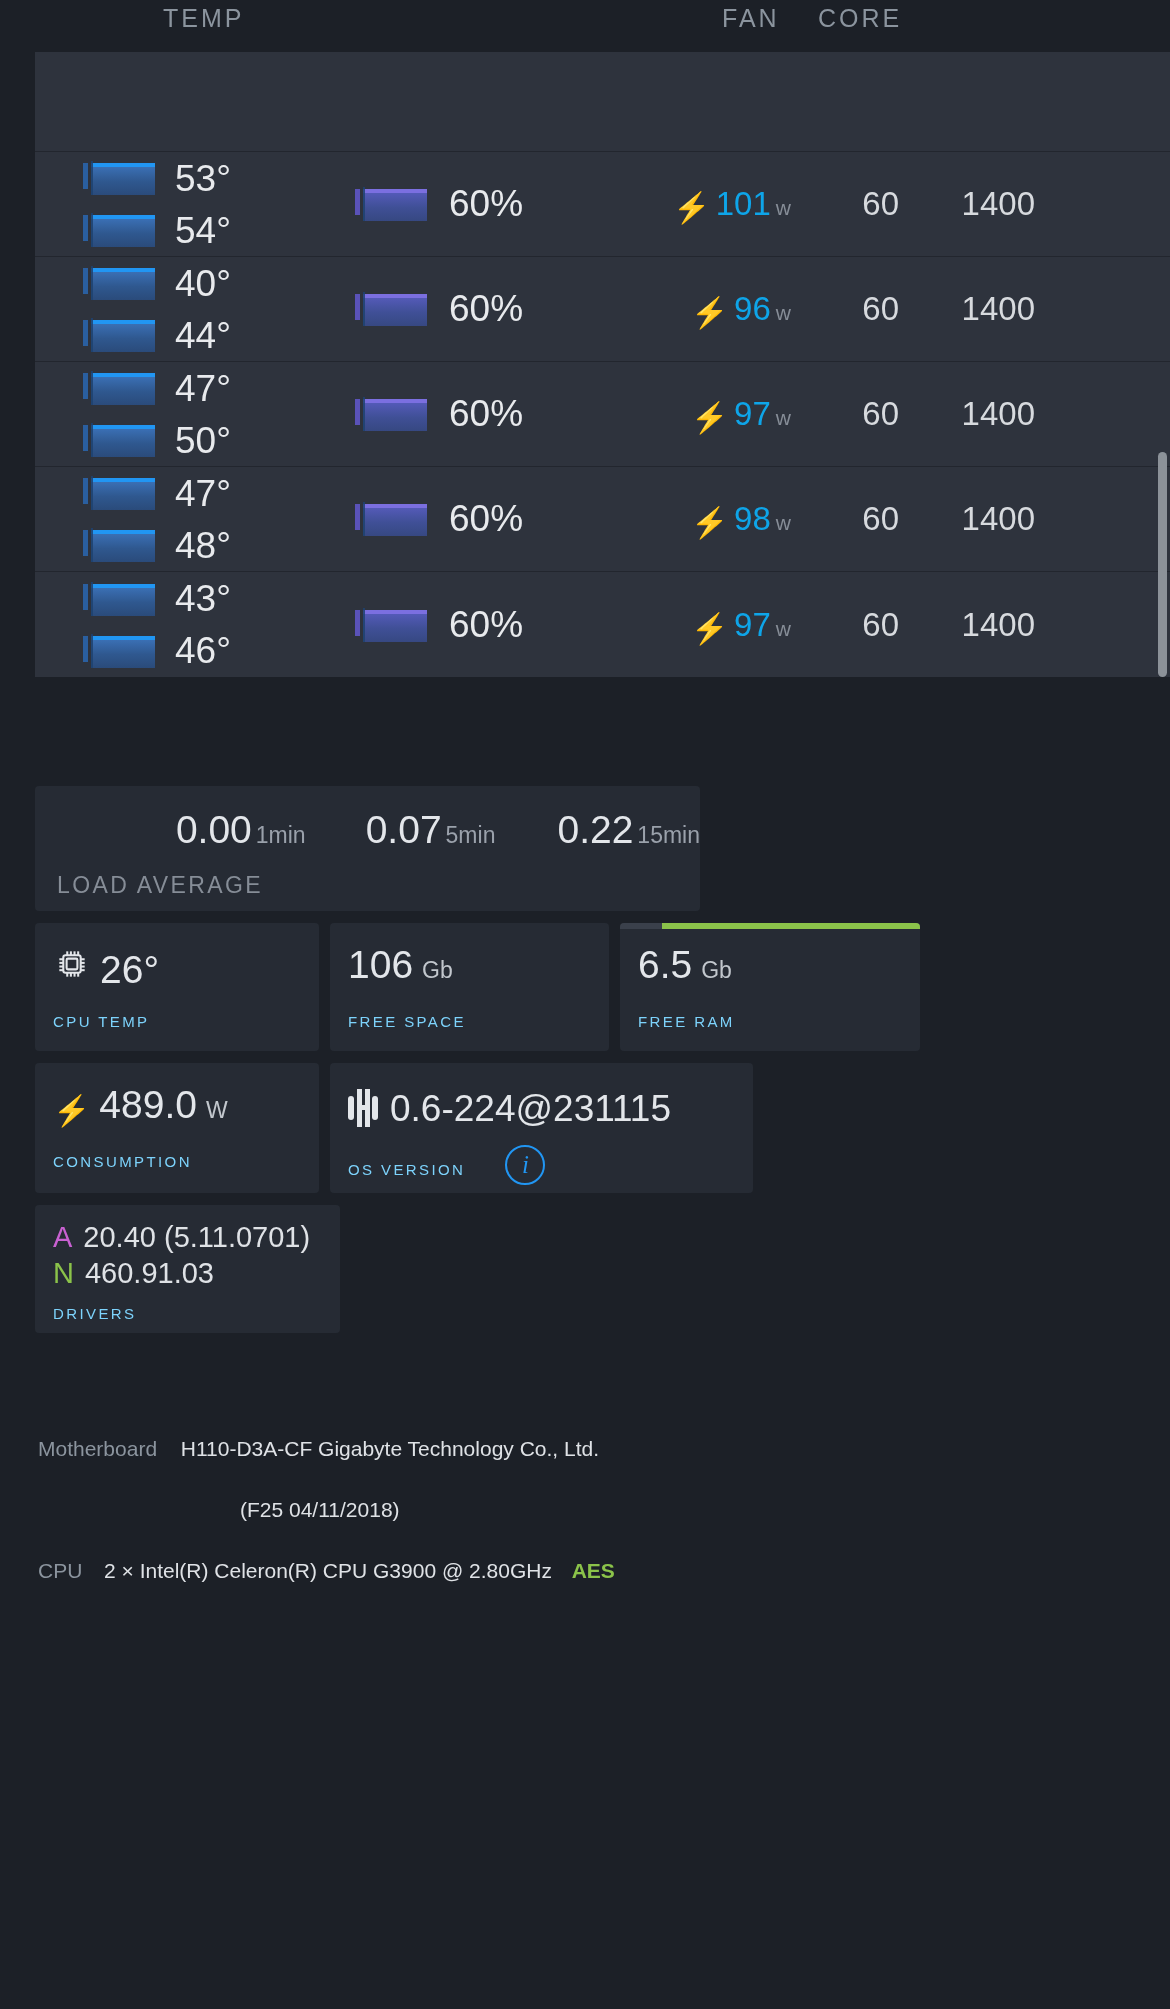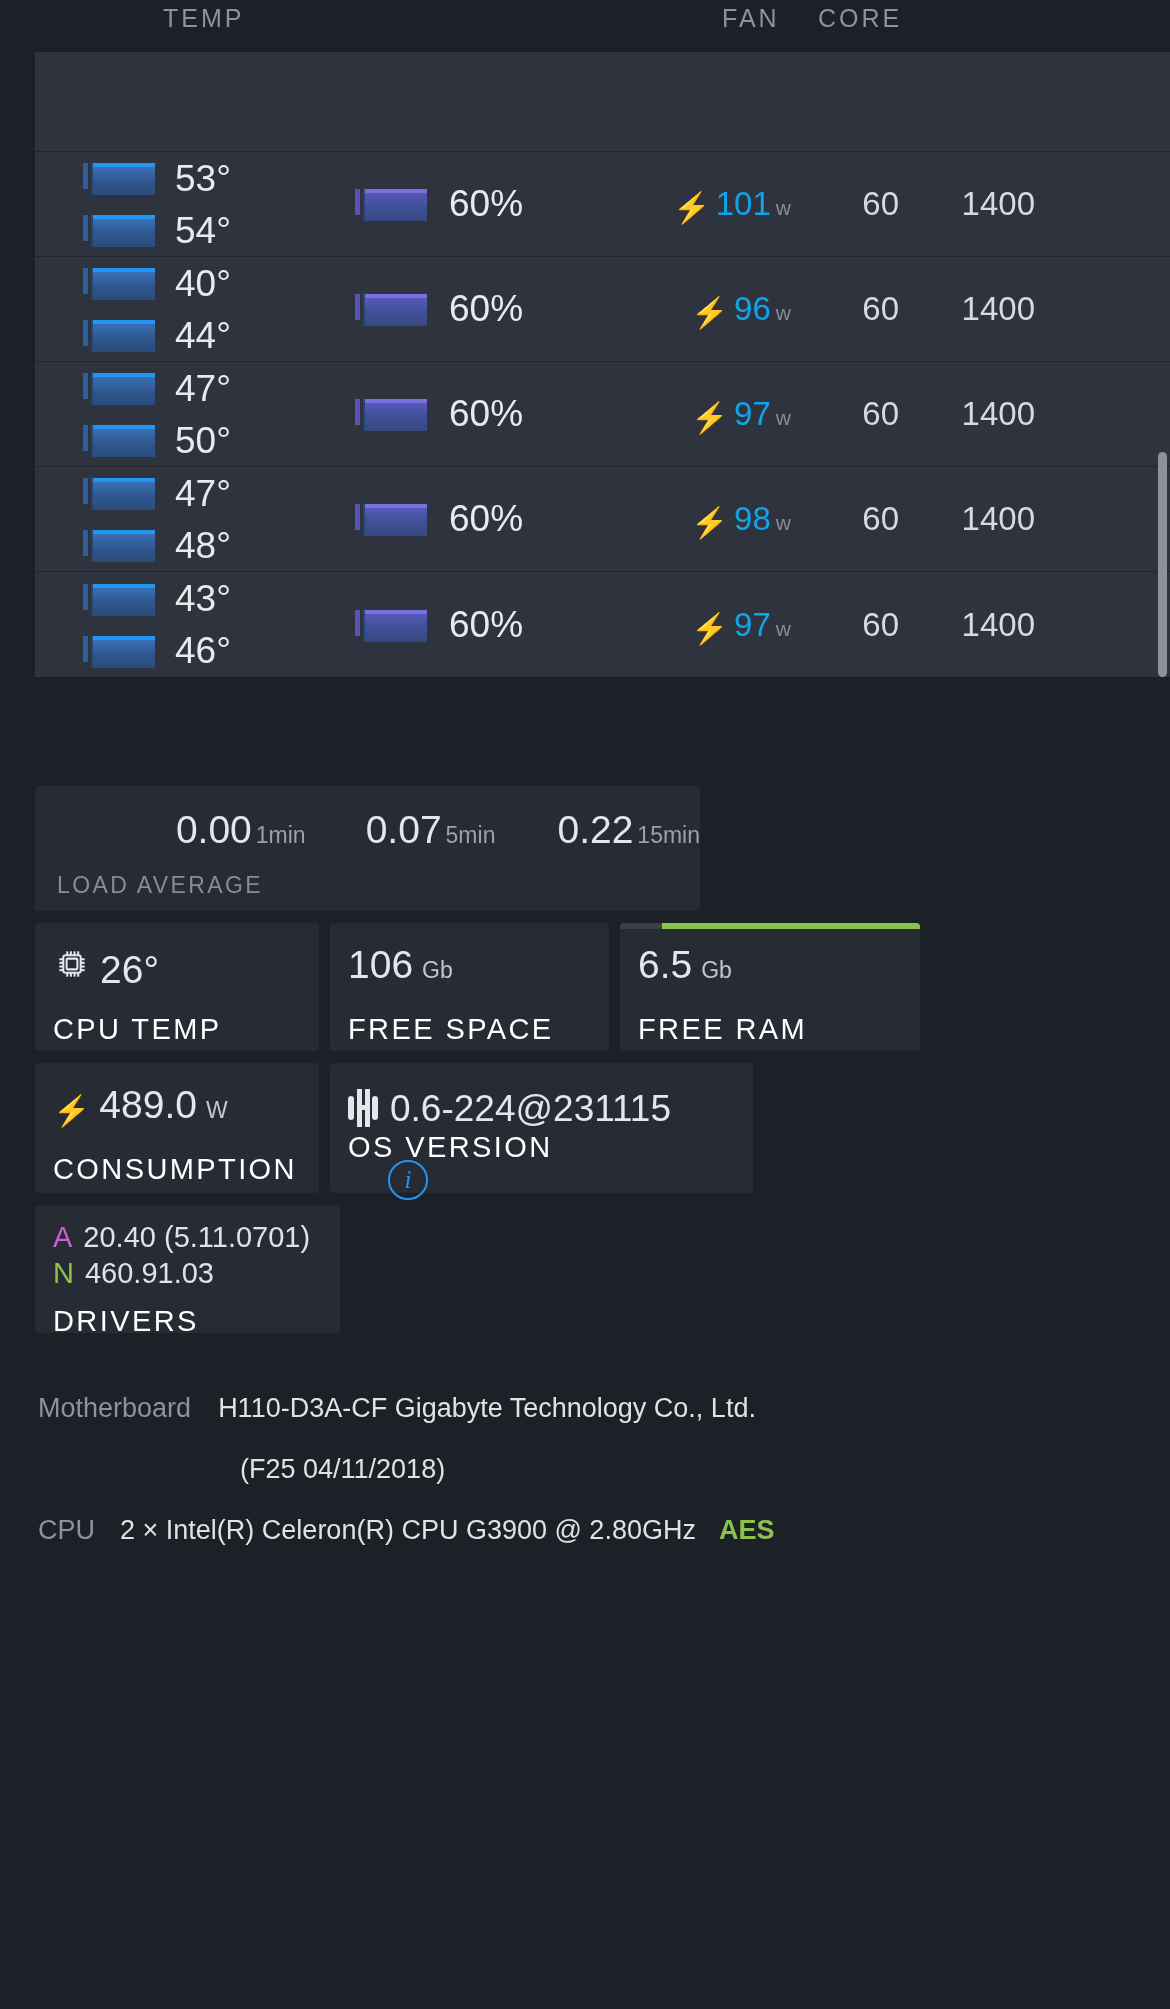--- a/index.html
+++ b/index.html
@@ -204,23 +204,23 @@
   }
   .stat-main {
     display: flex;
     align-items: baseline;
     gap: 9px;
     height: 46px;
   }
   .stat-num { font-size: 39px; color: #e3e6ea; line-height: 1; }
   .stat-unit { font-size: 23px; color: #c2c7cd; }
   .stat-label {
-    font-size: 29px;
+    font-size: 15px;
     letter-spacing: 2.4px;
-    color: #ffffff;
+    color: #7dd3fc;
     margin-top: 22px;
   }
 
   #card-cputemp  { left: 35px;  top: 923px; width: 284px; height: 128px; }
   #card-freespace{ left: 330px; top: 923px; width: 279px; height: 128px; }
   #card-freeram  { left: 620px; top: 923px; width: 300px; height: 128px; overflow: hidden;}
 
   .ram-bar {
     position: absolute;
     top: 0; left: 0;
@@ -240,22 +240,22 @@
 
   .os-main {
     display: flex;
     align-items: center;
     gap: 12px;
     height: 46px;
   }
   .os-ver { font-size: 37px; color: #e3e6ea; line-height: 1; }
   .os-footer {
     display: flex;
-    align-items: flex-start;
-    flex-direction: column;
+    align-items: center;
+    margin-top: 18px;
   }
   .info-badge {
     width: 40px; height: 40px;
     border: 2px solid #2196f3;
     border-radius: 50%;
     color: #2196f3;
     font-size: 25px;
     font-style: italic;
     font-family: "Liberation Serif", serif;
     display: flex;
@@ -293,22 +293,23 @@
   .drv-tag { font-size: 29px; font-weight: 400; }
   .drv-a { color: #c861d1; }
   .drv-n { color: #8bc34a; }
   .drv-val { font-size: 29px; color: #dfe2e6; }
   #card-drivers .stat-label { margin-top: 12px; }
 
   
   .hw {
     position: absolute;
     left: 0; right: 8px;
-    font-size: 27px;
+    font-size: 21px;
     color: #dfe2e6;
+    margin-top: 44px;
   }
   .hw-key { color: #8b949e; }
   #hw-mb    { top: 1393px; left: 38px; }
   #hw-mb2   { top: 1454px; left: 240px; }
   #hw-cpu   { top: 1515px; left: 38px; }
   .aes {
     color: #8bc34a;
     font-weight: bold;
   }
 </style>

